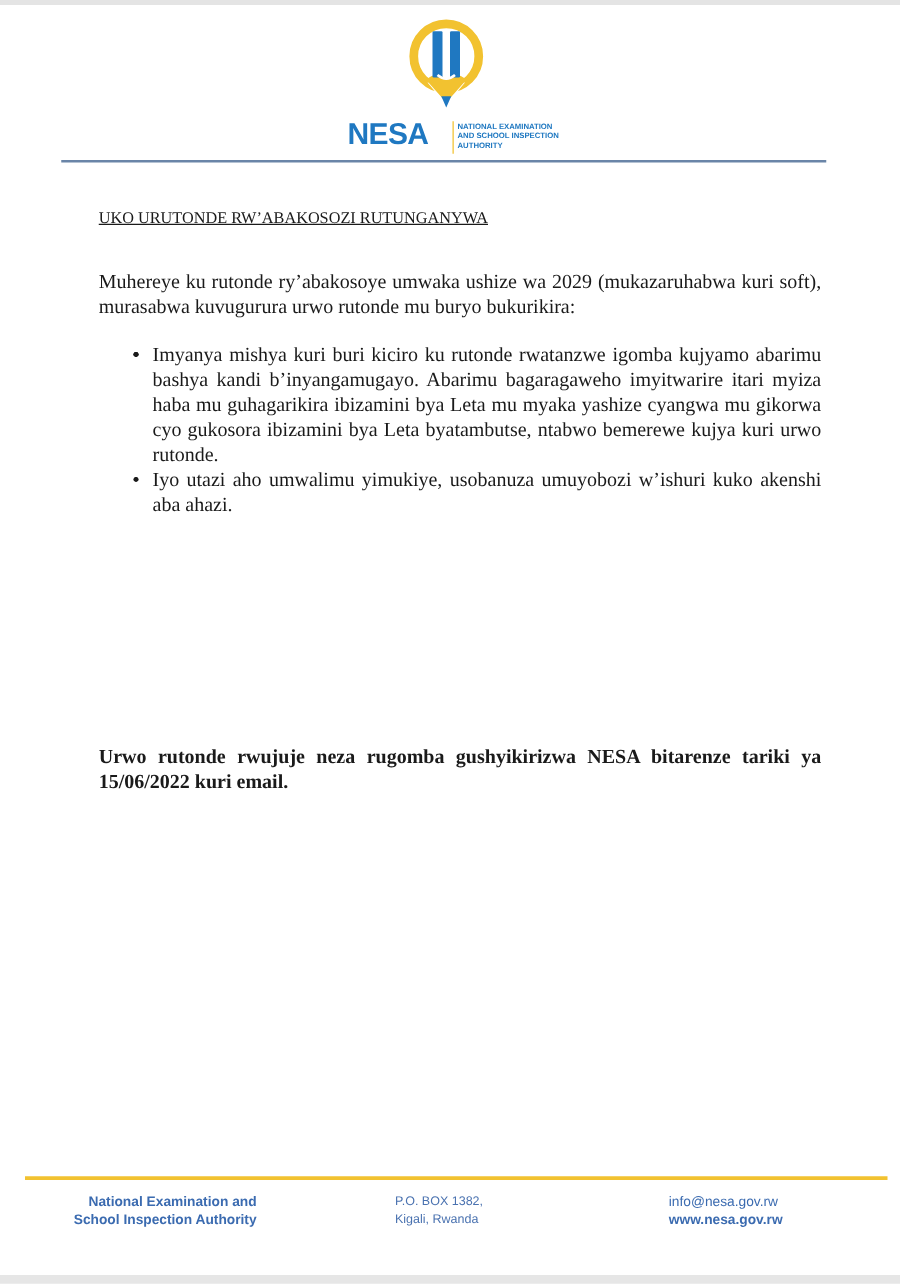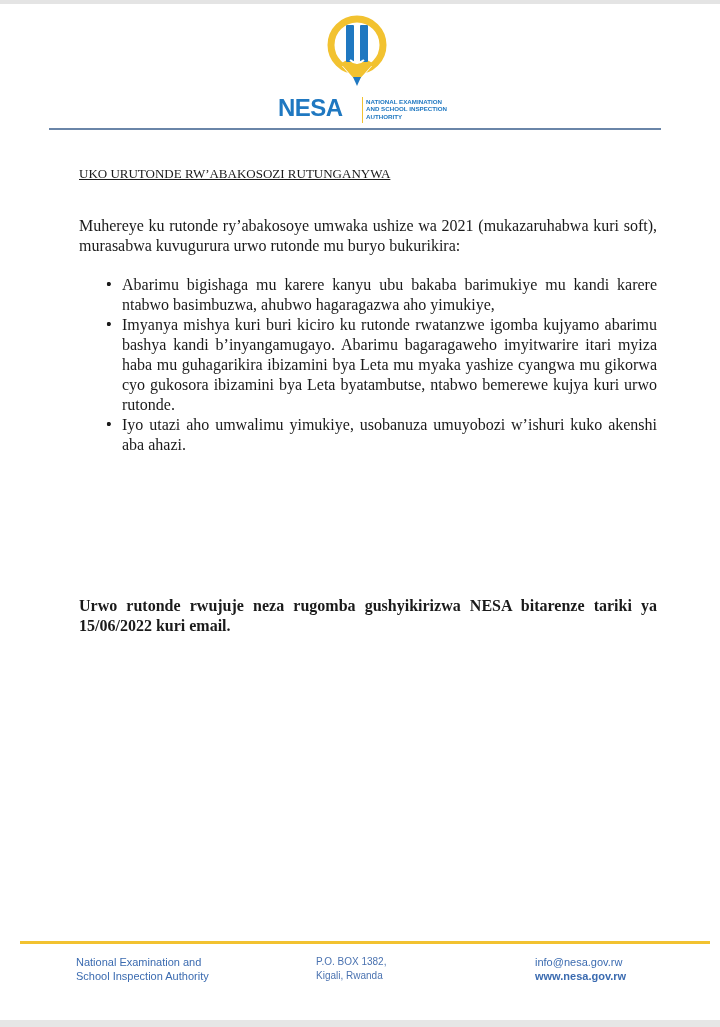--- a/index.html
+++ b/index.html
@@ -14,21 +14,21 @@
   .header-line { position:absolute; left:49px; top:128px; width:612px; height:2px; background:#6a85a8; }
   .doc-title { position:absolute; left:79px; top:166px; font-size:13px; font-weight:normal; text-decoration:underline; text-transform:uppercase; white-space:nowrap; }
   .para { position:absolute; left:79px; width:578px; font-size:16px; line-height:20px; text-align:justify; }
   .intro { top:216px; }
   .closing { top:596px;font-weight:bold; }
   .bullets { position:absolute; left:79px; top:275px; width:578px; margin:0; padding:0; list-style:none; font-size:16px; line-height:20px; }
   .bullets li { position:relative; padding-left:43px; text-align:justify; }
   .bullets li .dot { position:absolute; left:27px; top:0; }
   .footer-line { position:absolute; left:20px; top:941px; width:690px; height:3px; background:#f2c230; }
   .footer-col { position:absolute; top:955px; font-family:"Liberation Sans", sans-serif; font-size:11px; line-height:14px; color:#3b6bb0; white-space:nowrap; }
-  .fc1 { left:76px; font-weight:normal; }
+  .fc1 { left:59px; font-weight:bold;text-align:right; }
   .fc2 { left:316px; font-size:10px; color:#4a72b0; }
   .fc3 { left:535px; }
   .fc3 .web { font-weight:bold; }
 </style>
 </head>
 <body>
 
 <div class="topbar"></div>
 
 <div class="logo">
@@ -52,25 +52,25 @@
     <div>NATIONAL EXAMINATION</div>
     <div>AND SCHOOL INSPECTION</div>
     <div>AUTHORITY</div>
   </div>
 </div>
 
 <div class="header-line"></div>
 
 <div class="doc-title">UKO URUTONDE RW’ABAKOSOZI RUTUNGANYWA</div>
 
-<p class="para intro" style="margin:0">Muhereye ku rutonde ry’abakosoye umwaka ushize wa 2021 (mukazaruhabwa kuri soft), murasabwa kuvugurura urwo rutonde mu buryo bukurikira:</p>
+<p class="para intro" style="margin:0">Muhereye ku rutonde ry’abakosoye umwaka ushize wa 2029 (mukazaruhabwa kuri soft), murasabwa kuvugurura urwo rutonde mu buryo bukurikira:</p>
 
 <ul class="bullets">
   <li><span class="dot">•</span></li>
-  <li><span class="dot">•</span><span>Abarimu bigishaga mu karere kanyu ubu bakaba barimukiye mu kandi karere ntabwo basimbuzwa, ahubwo hagaragazwa aho yimukiye,</span></li>
+  <li><span class="dot">•</span></li>
   <li><span class="dot">•</span></li>
   <li><span class="dot">•</span><span>Imyanya mishya kuri buri kiciro ku rutonde rwatanzwe igomba kujyamo abarimu bashya kandi b’inyangamugayo. Abarimu bagaragaweho imyitwarire itari myiza haba mu guhagarikira ibizamini bya Leta mu myaka yashize cyangwa mu gikorwa cyo gukosora ibizamini bya Leta byatambutse, ntabwo bemerewe kujya kuri urwo rutonde.</span></li>
   <li><span class="dot">•</span></li>
   <li><span class="dot">•</span><span>Iyo utazi aho umwalimu yimukiye, usobanuza umuyobozi w’ishuri kuko akenshi aba ahazi.</span></li>
 </ul>
 
 <p class="para closing" style="margin:0">Urwo rutonde rwujuje neza rugomba gushyikirizwa NESA bitarenze tariki ya 15/06/2022 kuri email.</p>
 
 <div class="footer-line"></div>
 

